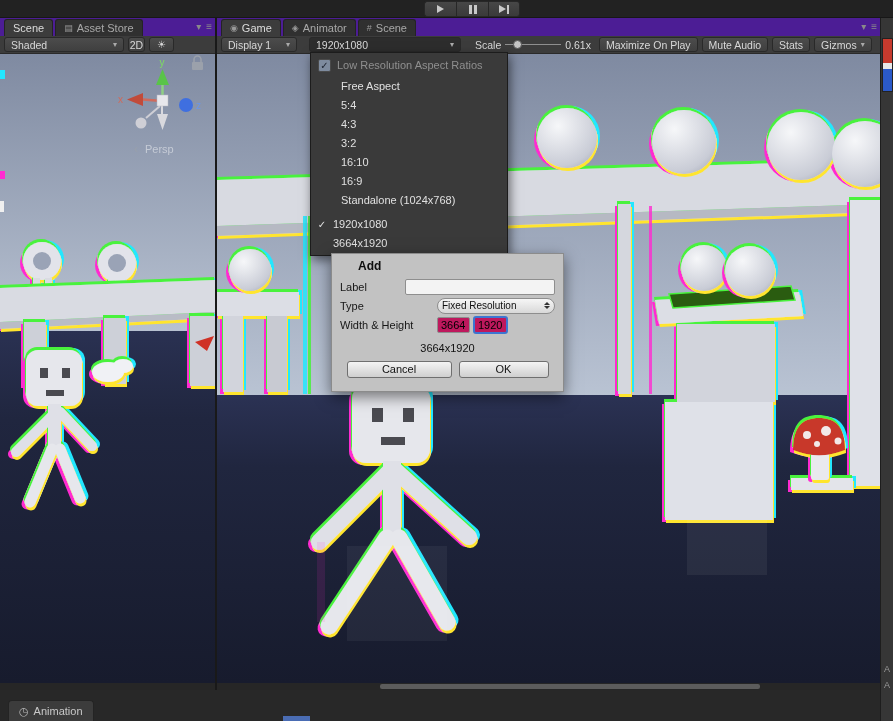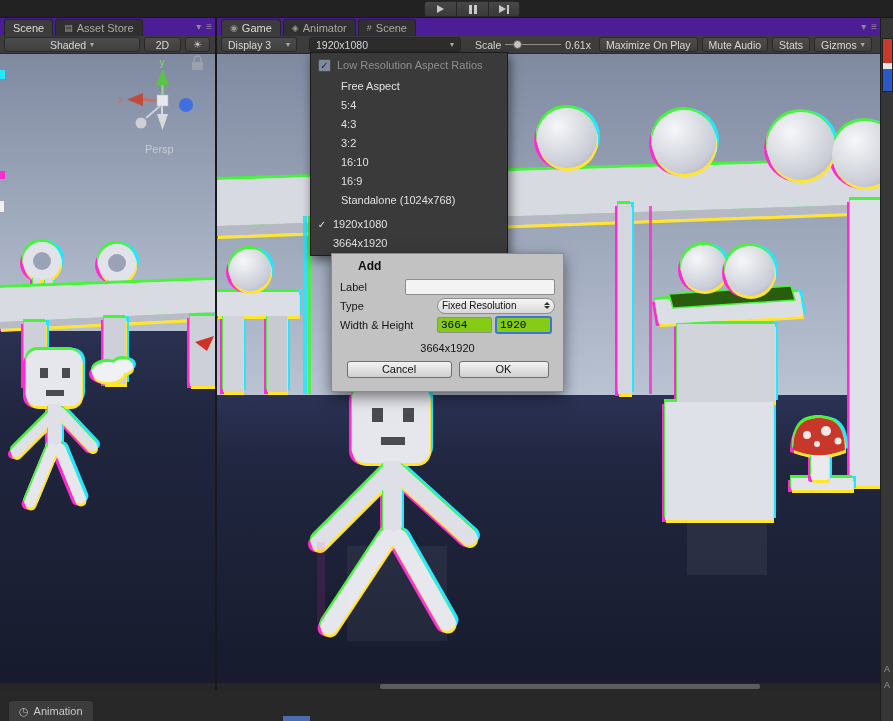--- a/index.html
+++ b/index.html
@@ -66,21 +66,21 @@
   .dlg-row{display:flex;align-items:center;height:17px;margin:0 8px 2px 8px}
   .dlg-label{width:97px;font-size:11px;color:#161616}
   .dlg-input{flex:1;height:16px;background:#f3f3f3;border:1px solid #8e8e8e;border-radius:2px;font-size:11px;color:#111;padding:0 3px;font-family:inherit;outline:none}
   .dlg-popup{flex:1;height:16px;background:linear-gradient(#f6f6f6,#d8d8d8);border:1px solid #8e8e8e;border-radius:8px;
     display:flex;align-items:center;justify-content:space-between;padding:0 4px;font-size:10px;cursor:pointer}
   .updown{display:flex;flex-direction:column;align-items:center;gap:1px}
   .updown i{display:block;width:0;height:0;border-left:3px solid transparent;border-right:3px solid transparent}
   .updown .up{border-bottom:3px solid #333}
   .updown .down{border-top:3px solid #333}
   .dlg-wh{display:flex;flex:1;gap:4px}
-  .dlg-wh input{width:55px;height:16px;background:#84cc16;border:1px solid #8e8e8e;border-radius:2px;font-size:11px;padding:0 3px;font-family:Liberation Mono, monospace;outline:none}
+  .dlg-wh input{width:33px;height:16px;background:#be185d;border:1px solid #8e8e8e;border-radius:2px;font-size:11px;padding:0 3px;font-family:Liberation Sans, sans-serif;outline:none}
   .dlg-wh input.focused{border-color:#3c76d2;box-shadow:0 0 0 1px #3c76d2}
   .dlg-preview{text-align:center;margin:9px 0 7px;font-size:11px;color:#111}
   .dlg-buttons{display:flex;justify-content:center;gap:7px;padding:0 14px}
   .dlg-btn{height:17px;background:linear-gradient(#f4f4f4,#cfcfcf);border:1px solid #6f6f6f;border-radius:3px;font-size:11px;color:#111;text-align:center;line-height:15px;cursor:pointer}
   .btn-cancel{width:105px}
   .btn-ok{width:90px}
 
   
   #bottom-region{position:absolute;left:0;top:690px;width:880px;height:31px;background:#282828}
   #anim-tab{position:absolute;left:8px;top:10px;height:21px;background:#3c3c3c;border:1px solid #242424;border-bottom:none;
@@ -117,25 +117,25 @@
     <div class="tab">
       <span class="tabicon">▤</span>
       <span>Asset Store</span>
     </div>
     <div class="panemenu">
       <span>▾</span>
       <span>≡</span>
     </div>
   </div>
   <div class="toolbar">
-    <div class="tctl" style="width:136px;justify-content:center">
+    <div class="tctl" style="width:120px;justify-content:space-between">
       <span>Shaded</span>
       <span class="dd-arrow">▾</span>
     </div>
-    <div class="tctl" style="width:37px;justify-content:center">
+    <div class="tctl" style="width:17px;justify-content:center">
       <span>2D</span>
     </div>
     <div class="tctl" style="width:25px;justify-content:center">
       <span style="font-size:10px">☀</span>
     </div>
   </div>
 
   <div class="viewport">
     <svg width="215" height="629" viewBox="0 0 215 629">
       <defs>
@@ -264,21 +264,21 @@
       <span class="tabicon">#</span>
       <span>Scene</span>
     </div>
     <div class="panemenu">
       <span>▾</span>
       <span>≡</span>
     </div>
   </div>
   <div class="toolbar">
     <div class="tctl" style="width:76px;justify-content:space-between">
-      <span>Display 3</span>
+      <span>Display 1</span>
       <span class="dd-arrow">▾</span>
     </div>
     <div class="tctl pressed" style="width:152px;justify-content:space-between;margin-left:10px">
       <span>1920x1080</span>
       <span class="dd-arrow">▾</span>
     </div>
     <span class="tlabel" style="margin-left:12px">Scale</span>
     <div class="slider">
       <div class="track"></div>
       <div class="thumb"></div>

